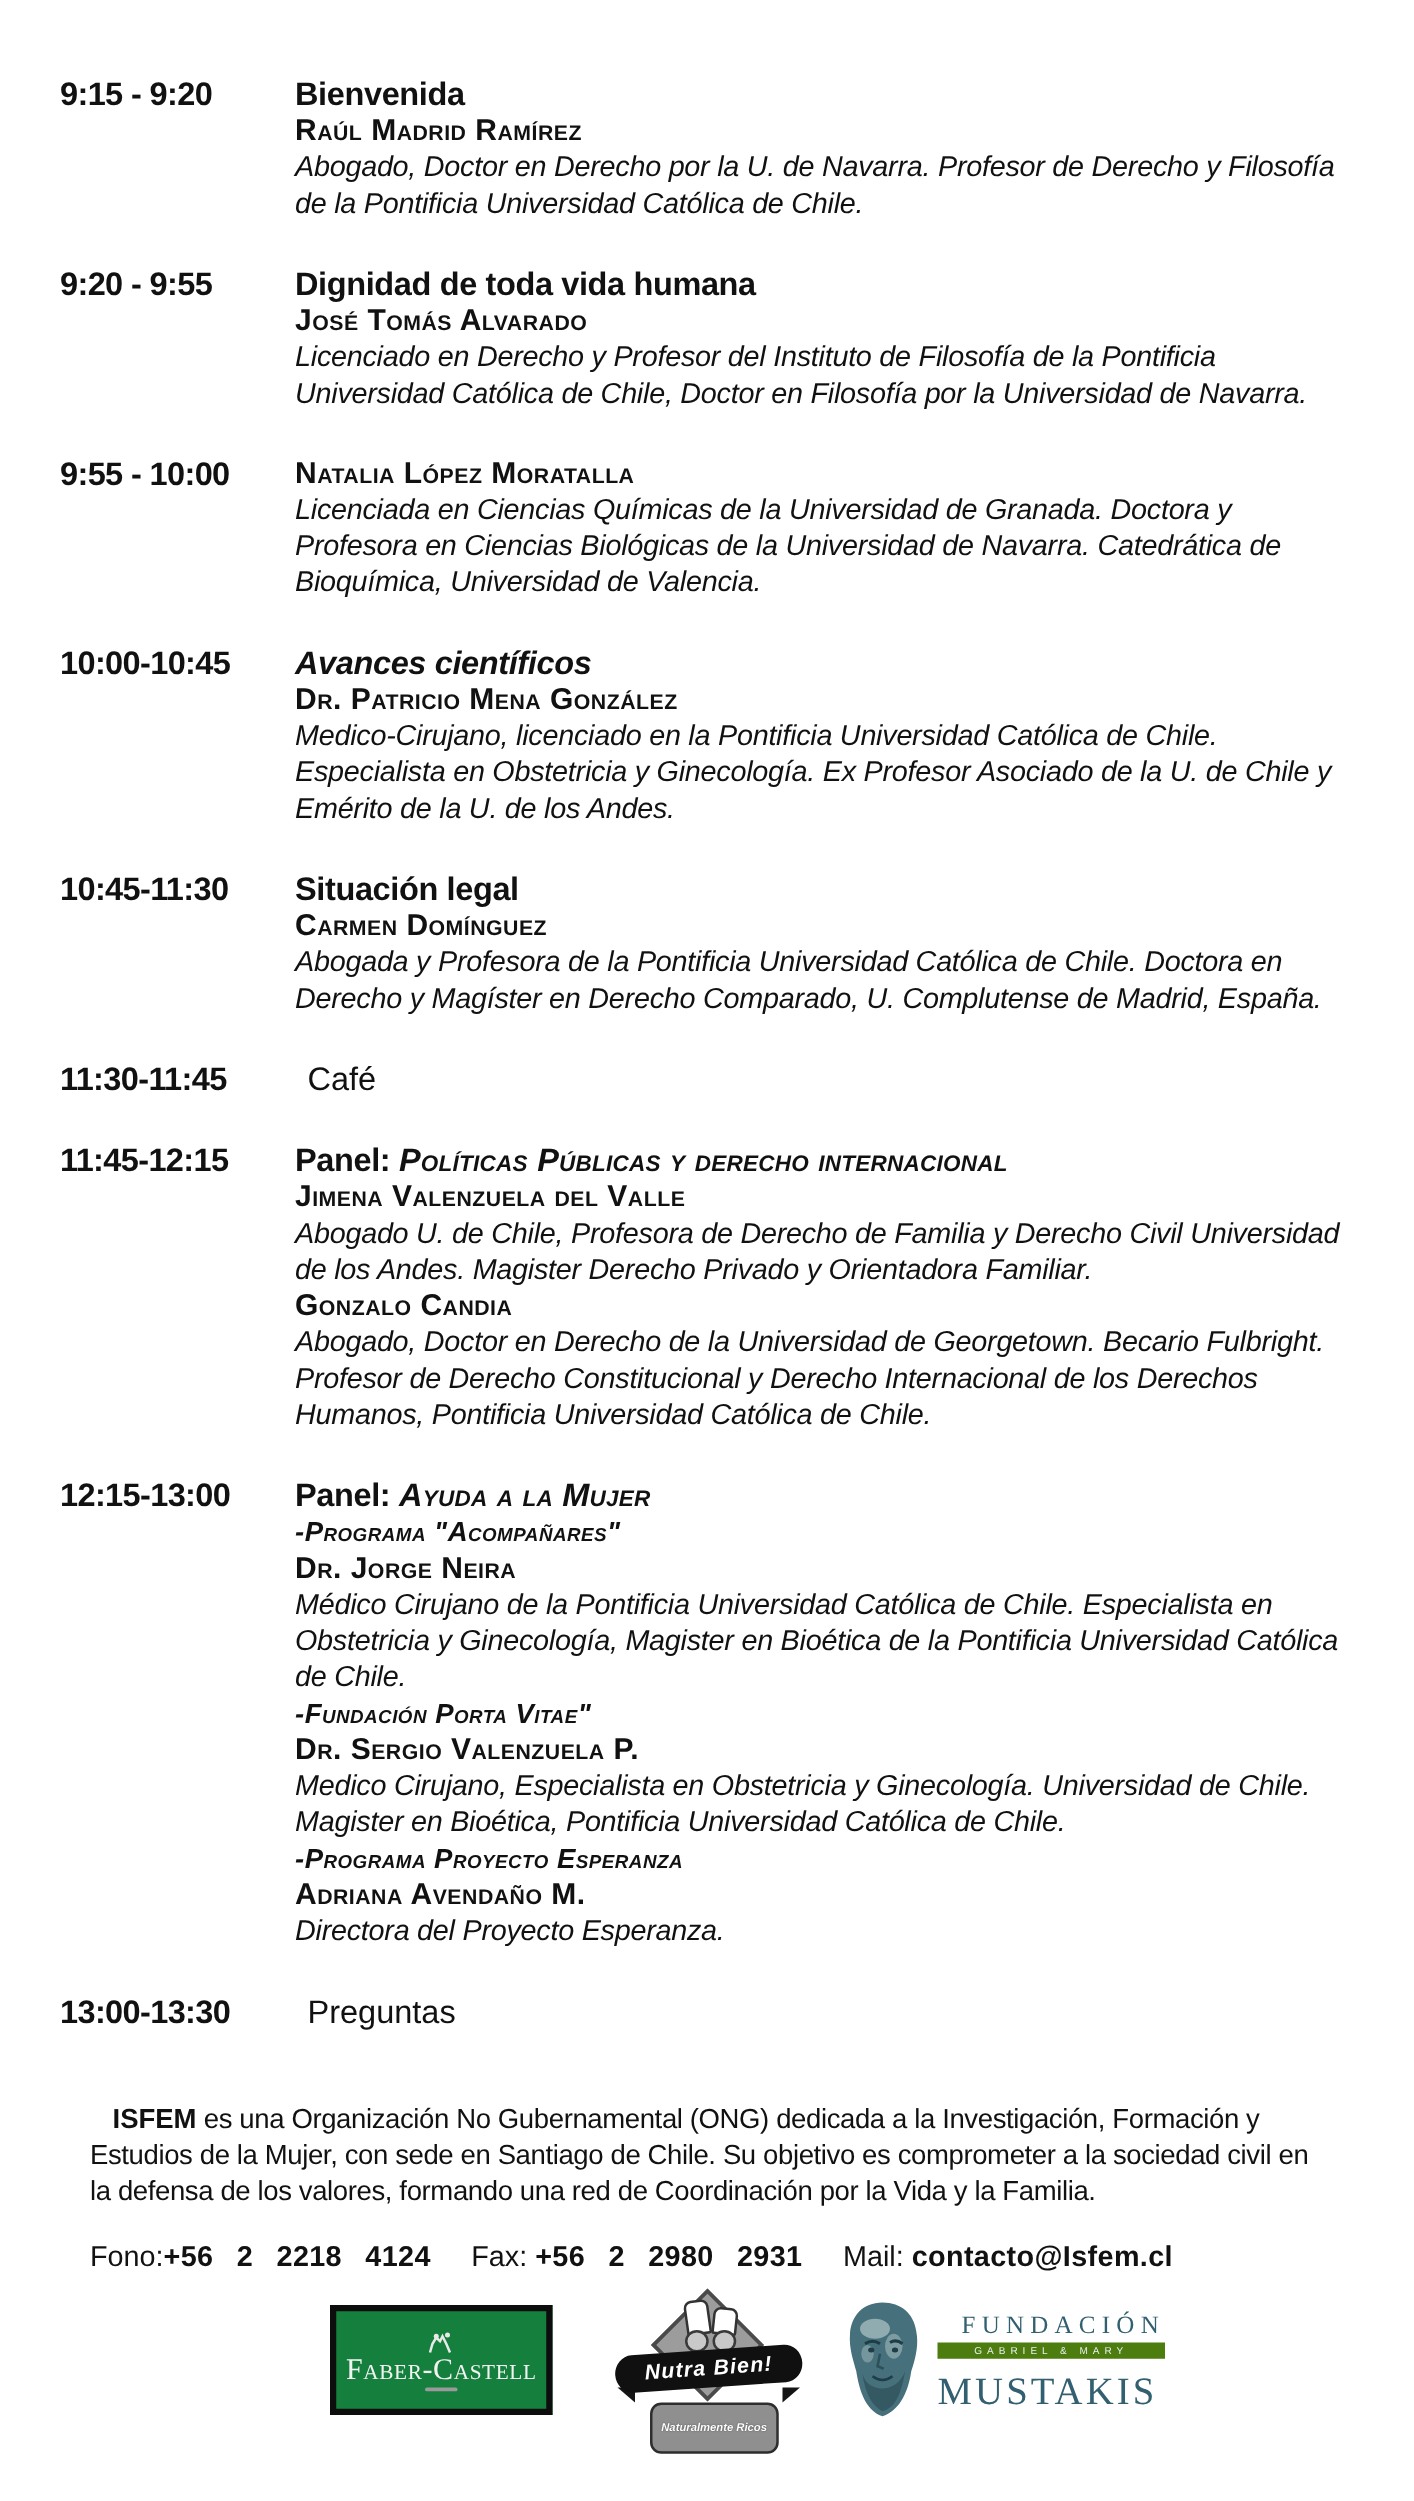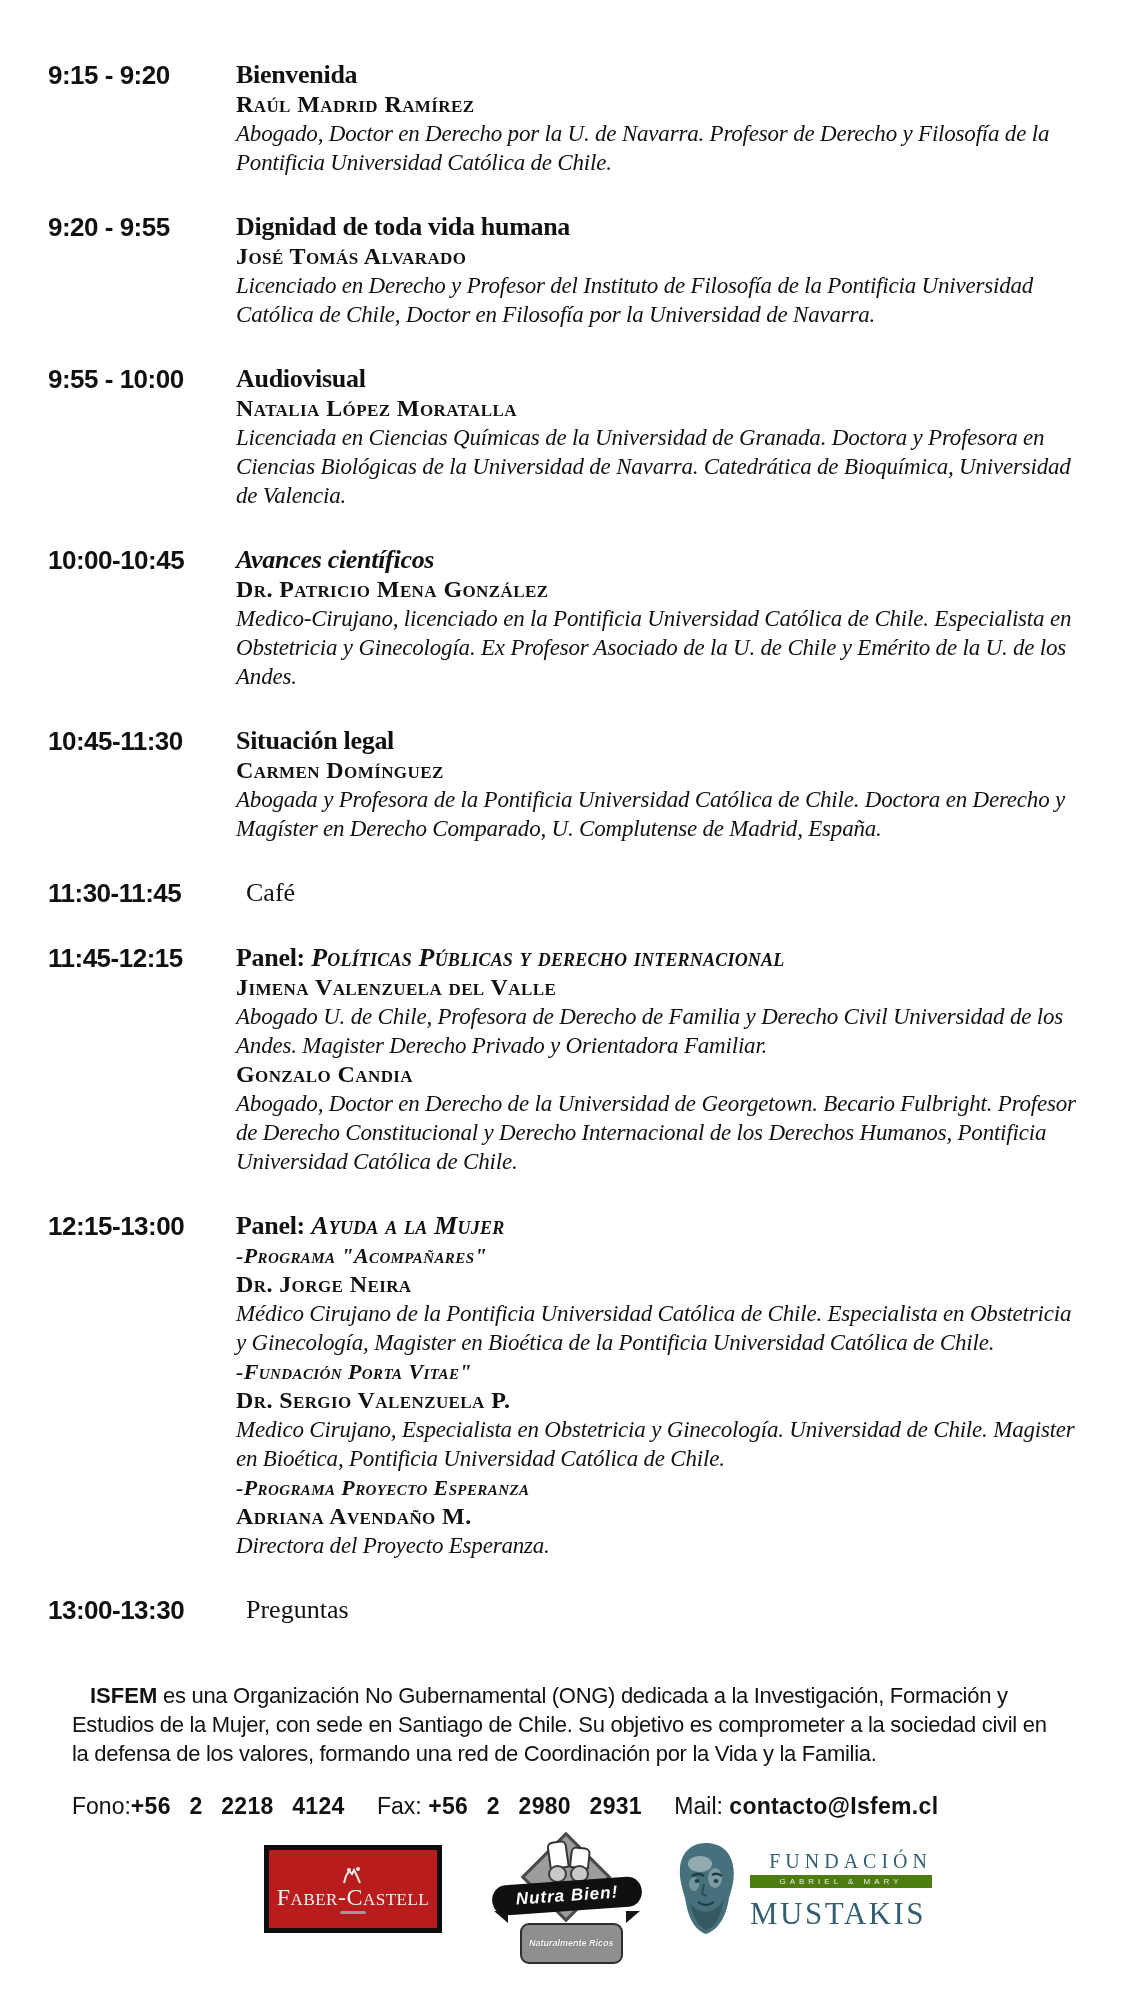--- a/index.html
+++ b/index.html
@@ -8,21 +8,21 @@
     font-family:"Liberation Sans", sans-serif;overflow:hidden;position:relative;
   }
   .page{padding:60px 40px 0 48px;}
 
   
   .row{display:flex;margin-bottom:35px;}
   .time{
     flex:none;width:188px;font-weight:bold;font-size:26px;line-height:30px;
     letter-spacing:-0.5px;white-space:nowrap;
   }
-  .content{width:845px;font-family:Liberation Serif, serif;}
+  .content{width:845px;}
   .title{font-size:26px;font-weight:bold;line-height:30px;letter-spacing:-0.3px;}
   .title.normal{font-weight:400;letter-spacing:0;margin-left:10px;}
   .title.italic{font-style:italic;}
   .panel-name{font-style:italic;font-variant:small-caps;letter-spacing:0.2px;}
   .speaker{
     font-size:24px;font-weight:bold;line-height:29px;
     font-variant:small-caps;letter-spacing:0.4px;
   }
   .bio{font-size:23px;font-style:italic;line-height:29px;letter-spacing:-0.2px;}
   .program{
@@ -36,21 +36,21 @@
   }
   .about b{letter-spacing:0;margin-left:18px;}
   .contact{margin:24px 0 0 24px;font-size:23px;line-height:29px;white-space:nowrap;}
   .contact .lbl{font-weight:400;}
   .contact .val{font-weight:bold;word-spacing:12px;letter-spacing:0.3px;}
   .contact .gap{display:inline-block;width:26px;}
 
   
   .logos{margin:18px 0 0 216px;display:flex;align-items:center;height:100px;}
   .fc-box{
-    width:178px;height:88px;background:#b91c1c;border:5px solid #0d0d0d;box-sizing:border-box;
+    width:178px;height:88px;background:#15803d;border:5px solid #0d0d0d;box-sizing:border-box;
     display:flex;flex-direction:column;align-items:center;justify-content:center;
   }
   .fc-emblem{height:20px;margin-bottom:1px;}
   .fc-text{
     color:#f2f2f2;font-family:"Liberation Serif", serif;font-variant:small-caps;
     font-size:24px;letter-spacing:0.5px;line-height:22px;white-space:nowrap;
   }
   .fc-sub{width:26px;height:3px;background:#9a9a9a;margin-top:3px;border-radius:2px;}
 
   .nb{position:relative;width:150px;height:100px;margin-left:50px;flex:none;}
@@ -115,21 +115,20 @@
         <div class="time">9:20 - 9:55</div>
         <div class="content">
           <div class="title">Dignidad de toda vida humana</div>
           <div class="speaker">José Tomás Alvarado</div>
           <div class="bio">Licenciado en Derecho y Profesor del Instituto de Filosofía de la Pontificia Universidad Católica de Chile, Doctor en Filosofía por la Universidad de Navarra.</div>
         </div>
       </div>
       <div class="row">
         <div class="time">9:55 - 10:00</div>
         <div class="content">
-          <div class="title">Audiovisual</div>
           <div class="speaker">Natalia López Moratalla</div>
           <div class="bio">Licenciada en Ciencias Químicas de la Universidad de Granada. Doctora y Profesora en Ciencias Biológicas de la Universidad de Navarra. Catedrática de Bioquímica, Universidad de Valencia.</div>
         </div>
       </div>
       <div class="row">
         <div class="time">10:00-10:45</div>
         <div class="content">
           <div class="title italic">Avances científicos</div>
           <div class="speaker">Dr. Patricio Mena González</div>
           <div class="bio">Medico-Cirujano, licenciado en la Pontificia Universidad Católica de Chile. Especialista en Obstetricia y Ginecología. Ex Profesor Asociado de la U. de Chile y Emérito de la U. de los Andes.</div>

